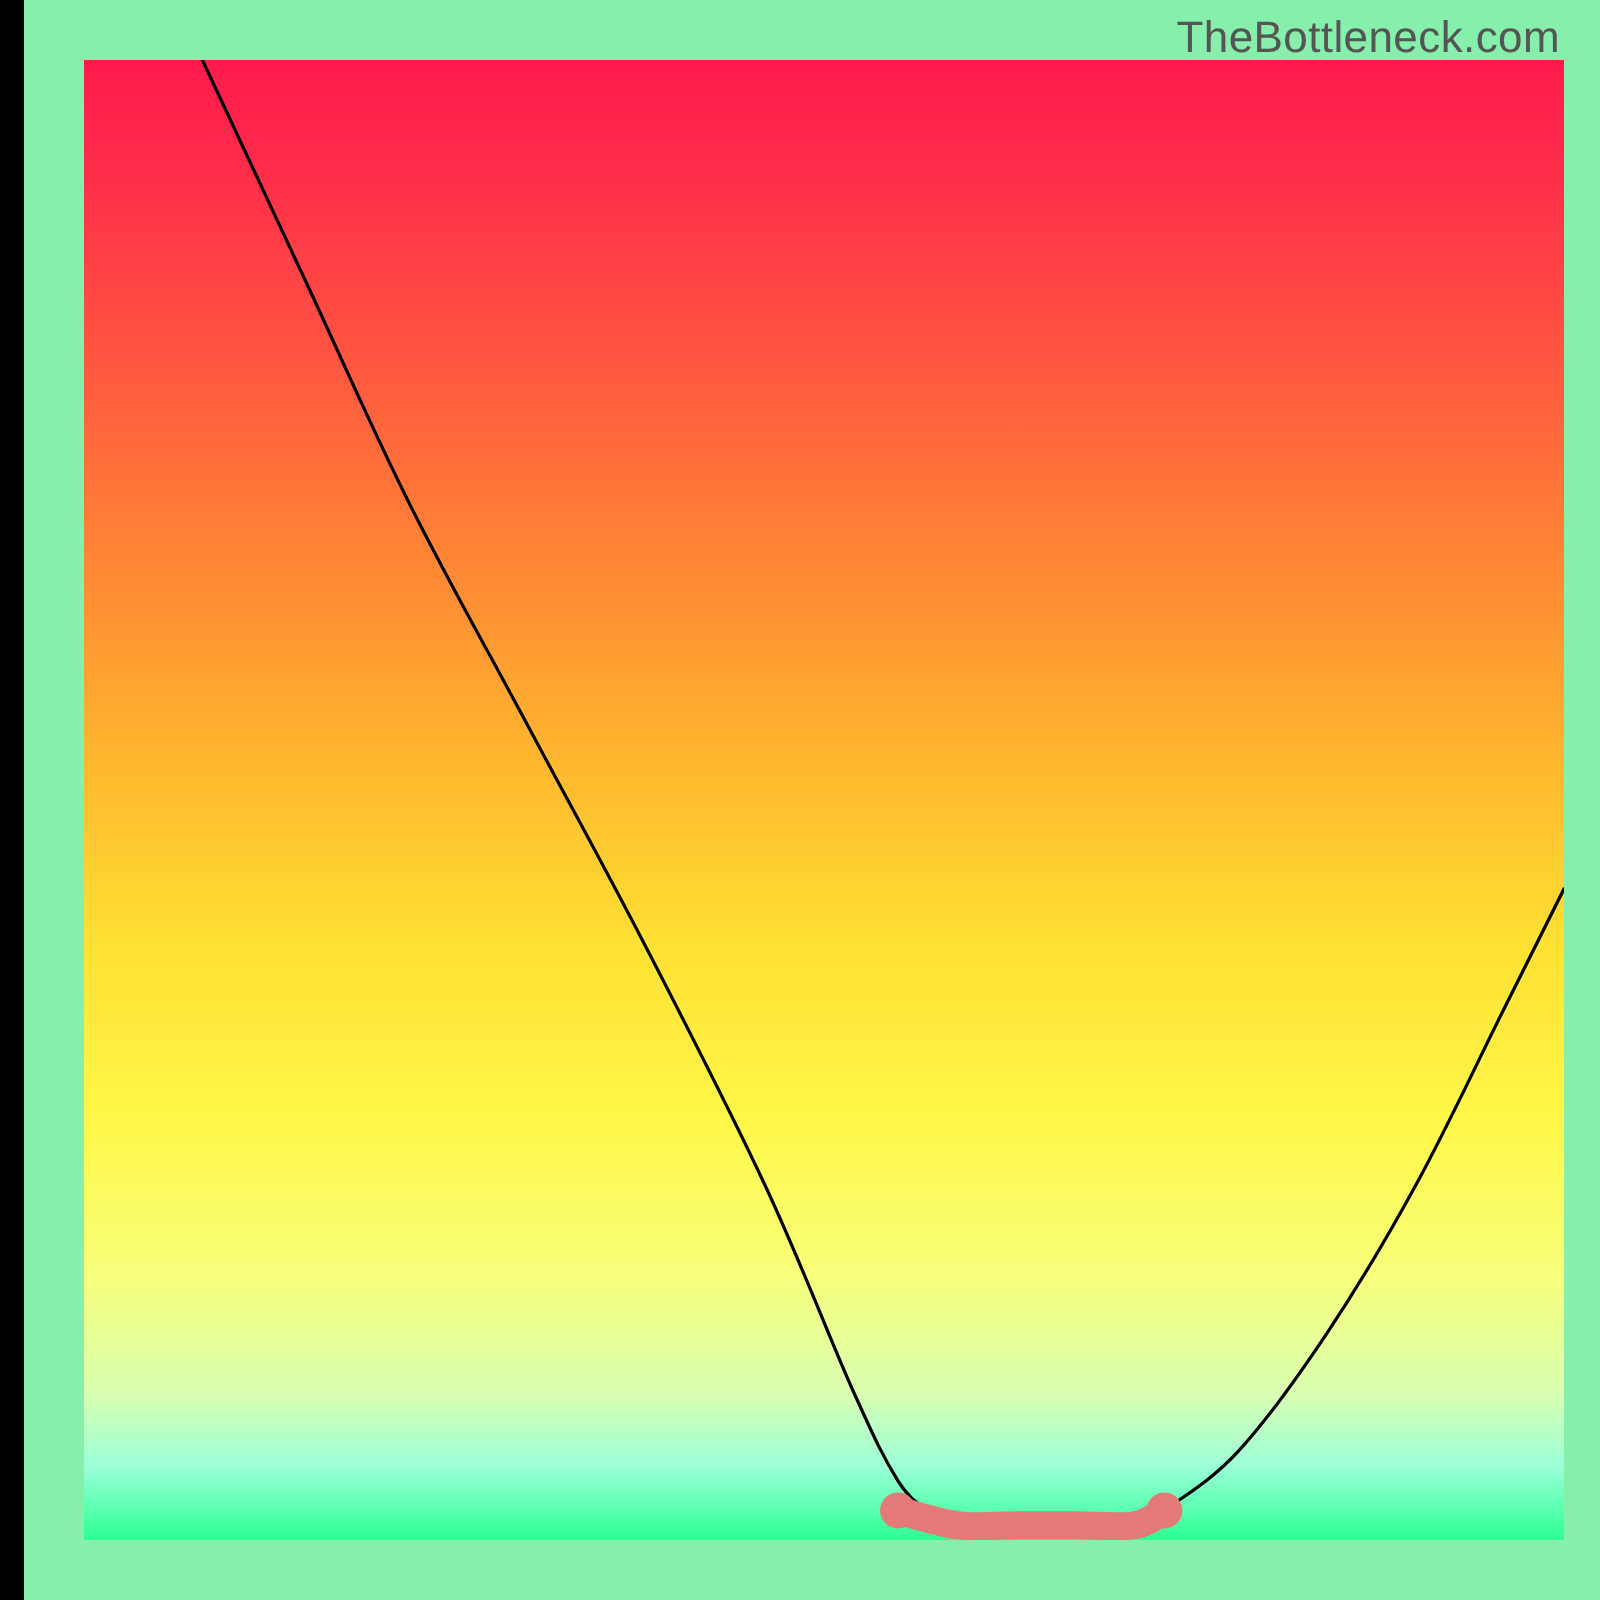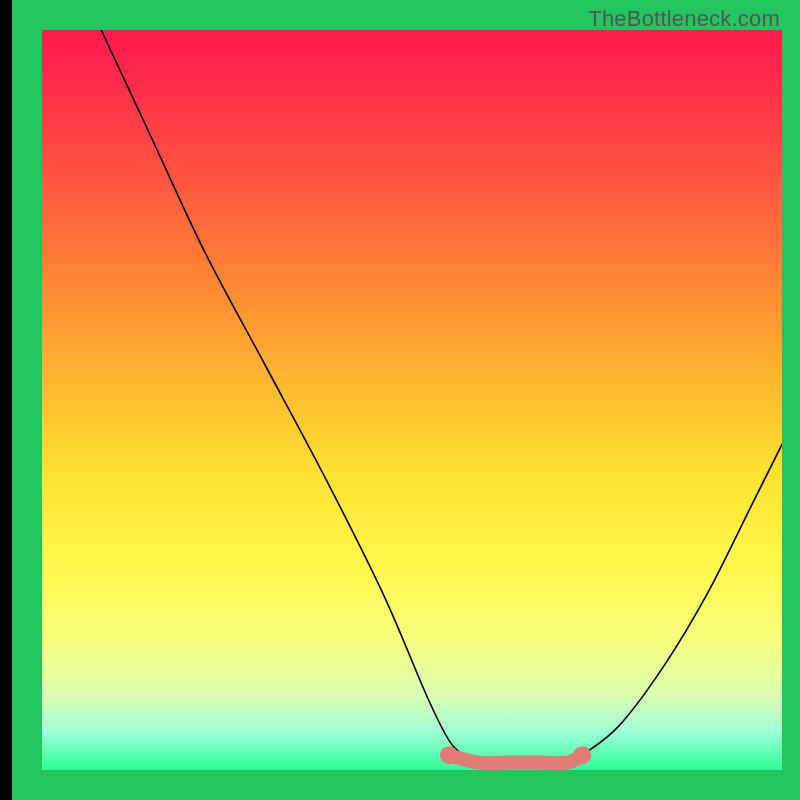--- a/index.html
+++ b/index.html
@@ -7,21 +7,21 @@
     padding: 0;
     width: 800px;
     height: 800px;
     background: #000;
     overflow: hidden;
     font-family: Arial, Helvetica, sans-serif;
   }
   .frame {
     position: absolute;
     inset: 0;
-    background: #22c55e;
+    background: #86efac;
     margin-left: 12px;
   }
   .plot-area {
     position: absolute;
     left: 30px;
     top: 30px;
     width: 740px;
     height: 740px;
     overflow: hidden;
     

